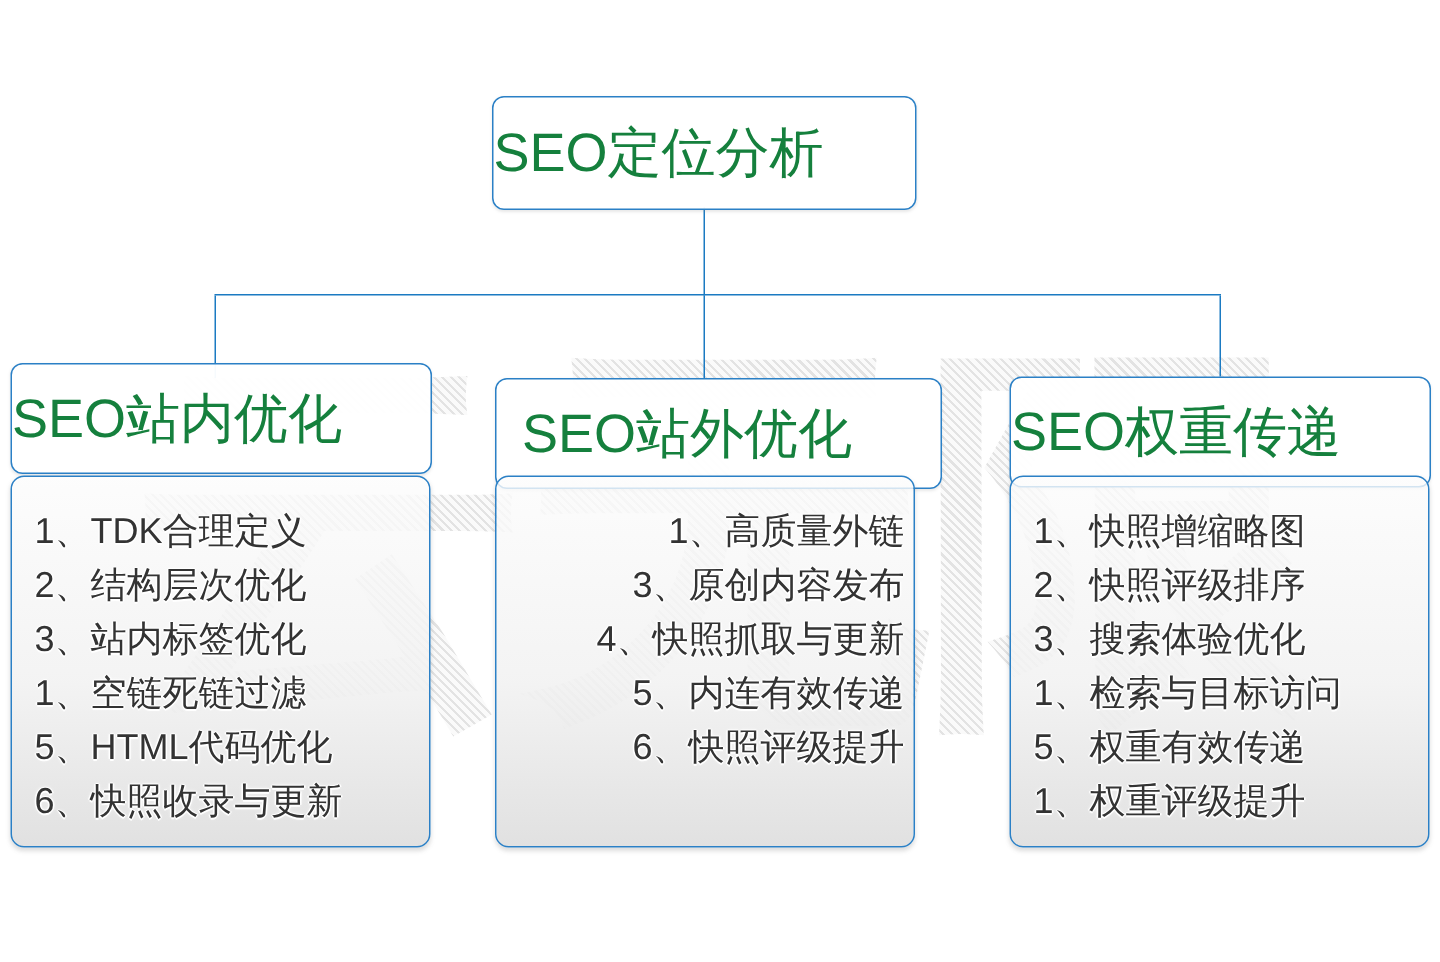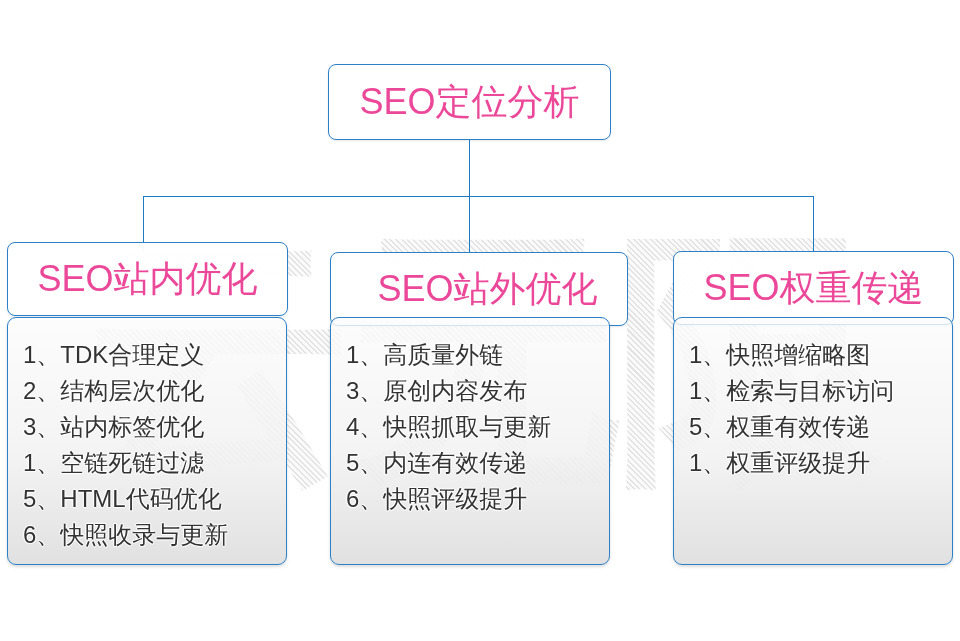--- a/index.html
+++ b/index.html
@@ -34,23 +34,23 @@
   .line-horizontal{left:143px;top:196px;width:671px;height:1px;}
   .line-drop-left{left:143px;top:197px;width:1px;height:55px;}
   .line-drop-mid{left:469px;top:197px;width:1px;height:55px;}
   .line-drop-right{left:813px;top:197px;width:1px;height:54px;}
   
   .node{
     position:absolute;
     background:rgba(255,255,255,0.96);
     border:1px solid #2b80c6;
     border-radius:8px;
-    display:flex;align-items:center;justify-content:center;
+    display:flex;align-items:center;
     font-size:36px;
-    color:#ec4899;
+    color:#15803d;
     z-index:2;
     white-space:nowrap;
     box-shadow:0 1px 2px rgba(130,130,130,0.18);
   }
   .node-root{left:328px;top:64px;width:281px;height:74px;}
   .node-h1{left:7px;top:242px;width:279px;height:72px;}
   .node-h2{left:330px;top:252px;width:279px;height:72px;padding-left:17px;}
   .node-h3{left:673px;top:251px;width:279px;height:72px;}
   
   .panel{
@@ -60,21 +60,21 @@
     border:1px solid #2b80c6;
     border-radius:9px;
     background:linear-gradient(180deg,
       rgba(252,252,252,0.80) 0%,
       rgba(242,242,242,0.88) 55%,
       rgba(224,224,224,0.97) 100%);
     box-shadow:0 2px 3px rgba(120,120,120,0.25);
     z-index:2;
   }
   .panel-1{left:7px;}
-  .panel-2{left:330px;}
+  .panel-2{left:330px;text-align:right;}
   .panel-3{left:673px;}
   .panel ul{
     list-style:none;
     margin:0;
     padding:19px 6px 0 15px;
   }
   .panel li{
     height:36px;
     line-height:36px;
     font-size:24px;
@@ -127,19 +127,21 @@
       <li>3、原创内容发布</li>
       <li>4、快照抓取与更新</li>
       <li>5、内连有效传递</li>
       <li>6、快照评级提升</li>
     </ul>
   </div>
 
   <div class="panel panel-3">
     <ul>
       <li>1、快照增缩略图</li>
+      <li>2、快照评级排序</li>
+      <li>3、搜索体验优化</li>
       <li>1、检索与目标访问</li>
       <li>5、权重有效传递</li>
       <li>1、权重评级提升</li>
     </ul>
   </div>
 
 </div>
 
 </body></html>

